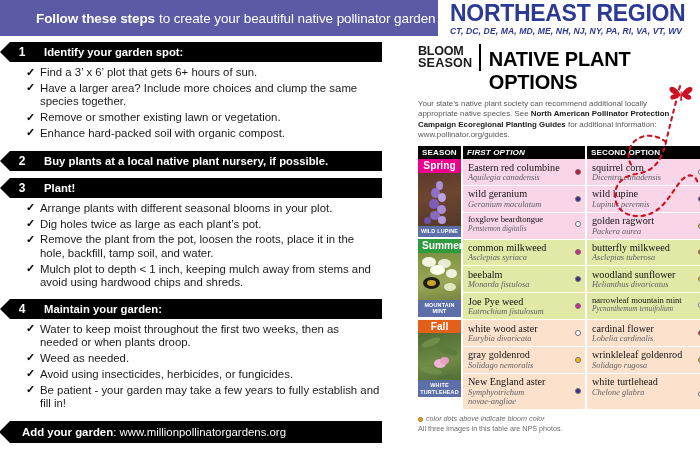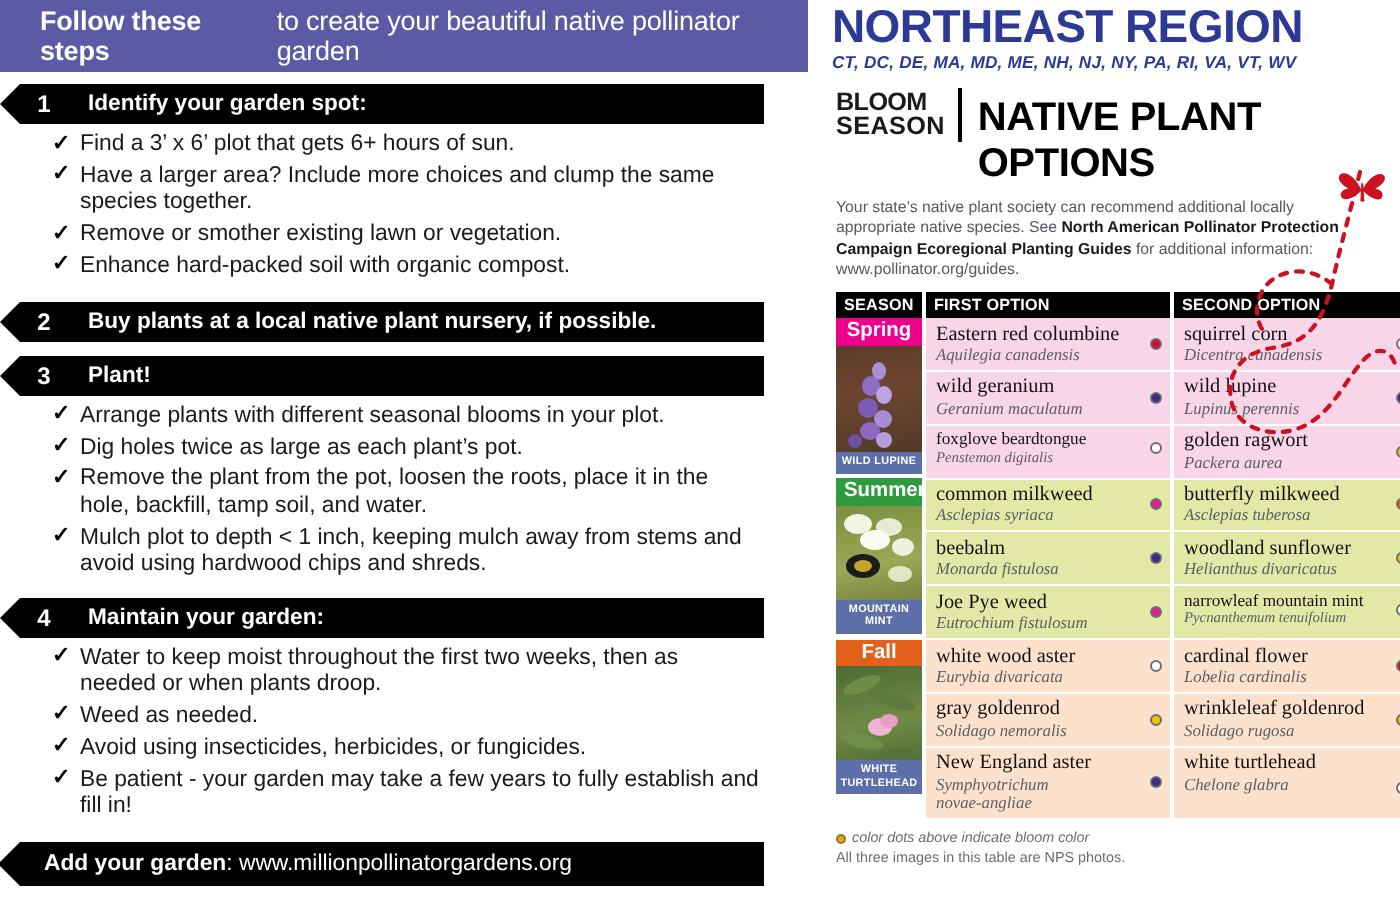--- a/index.html
+++ b/index.html
@@ -7,24 +7,24 @@
   body {
     font-family: "Liberation Sans", sans-serif;
     background:#ffffff;
     position:relative;
     overflow:hidden;
   }
 
   
   .top-row { display:flex; height:40px; }
   .banner-left {
-    width:404px; height:36px;
+    width:438px; height:36px;
     background:#5a5aa5;
     display:flex; align-items:center;
-    padding-left:20px;
+    padding-left:36px;
     color:#ffffff;
     font-size:13.5px;
     letter-spacing:-0.1px;
   }
   .banner-left b { font-weight:bold; margin-right:4px; }
   .banner-right {
     flex:1; padding-left:12px; padding-top:2px;
   }
   .region-title {
     color:#2c3a95;
@@ -160,21 +160,21 @@
     background:#000;
     color:#fff;
     font-size:8.1px;
     font-weight:bold;
     text-align:left;
     padding:2px 4px;
     letter-spacing:0.1px;
     border-right:2px solid #fff;
   }
   .th-season { width:44px; }
-  .th-first  { width:124px; }
+  .th-first  { width:124px;font-style:italic; }
   .th-second { width:122px; border-right:none !important; }
 
   .seasoncell {
     width:44px;
     padding:0;
     vertical-align:top;
     border-right:2px solid #fff;
   }
   .season-label {
     color:#fff;

